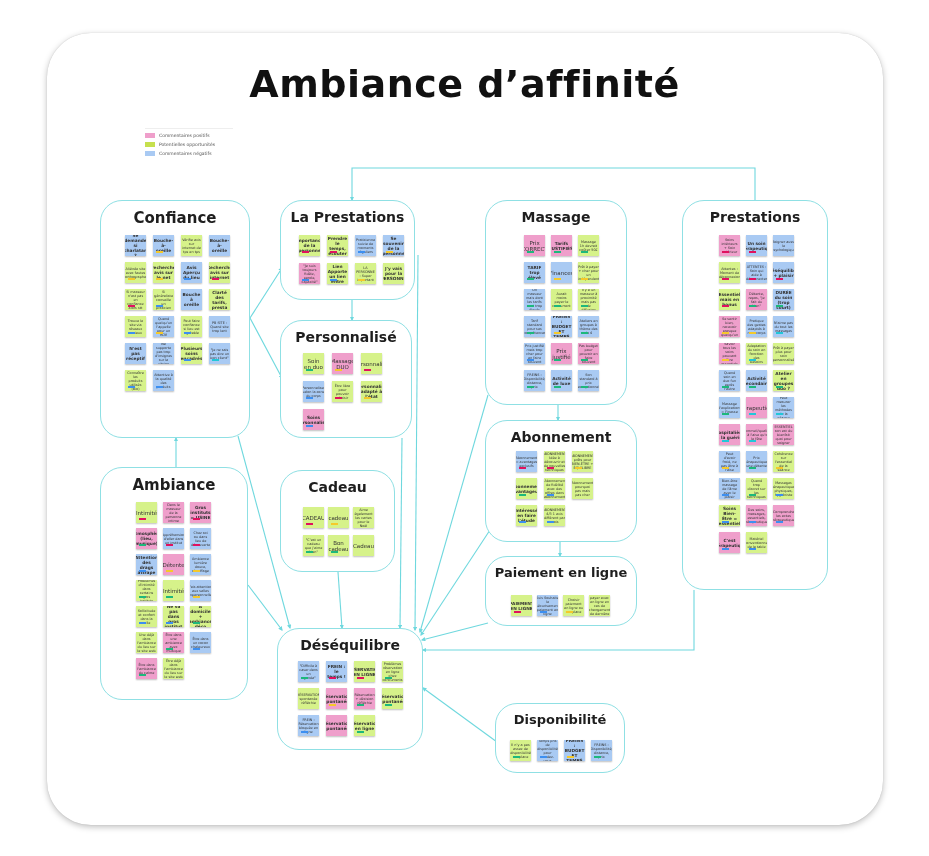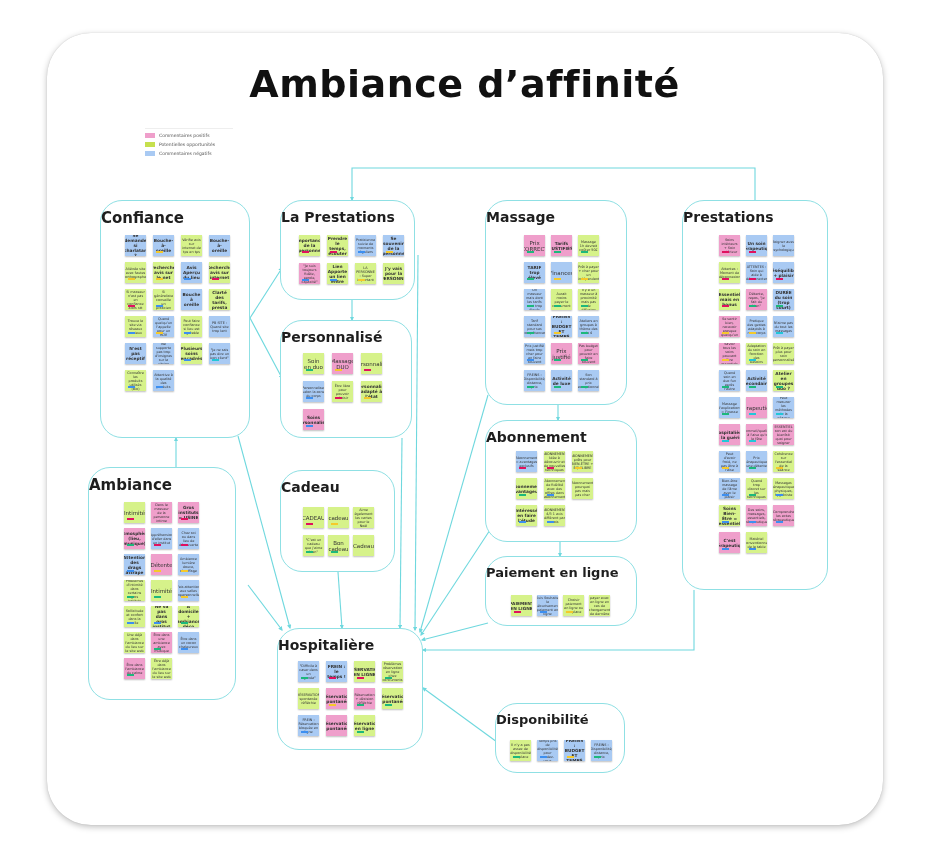--- a/index.html
+++ b/index.html
@@ -17,21 +17,21 @@
   .legend { position: absolute; left: 145px; top: 128px; width: 88px; border-top: 1px solid #eee; padding-top: 2px; }
   .legend-row { display: flex; align-items: center; height: 8px; margin-bottom: 1px; }
   .legend-swatch { width: 10px; height: 5px; margin-right: 4px; }
   .legend-label { font-size: 4.5px; color: #555; white-space: nowrap; }
   svg.connectors { position: absolute; left: 0; top: 0; width: 929px; height: 856px; pointer-events: none; }
   .group {
     position: absolute; border: 1.3px solid #8fe0e4; border-radius: 22px; background: #fff;
     box-sizing: border-box;
   }
   .group-title {
-    font-weight: bold; color: #1e1e1e; margin-top: 8px; white-space: nowrap;
+    text-align: center; font-weight: bold; color: #1e1e1e; margin-top: 8px; white-space: nowrap;
     font-family: "DejaVu Sans", sans-serif;
   }
   .notes { position: absolute; display: grid; }
   .note {
     position: relative; box-sizing: border-box; padding: 2px 1px;
     font-size: 3.4px; line-height: 4px; color: #333; text-align: center;
     display: flex; align-items: center; justify-content: center; overflow: hidden;
     box-shadow: 0 1px 1.5px rgba(0,0,0,0.25);
   }
   .note.pos { background: #ef9fcb; }
@@ -563,21 +563,21 @@
         <span>C'est thérapeutique</span>
         <span class="tag" style="background: rgb(61, 143, 240);"></span>
       </div>
       <div class="note opp">
         <span>Matériel conventionnel de la table</span>
         <span class="tag" style="background: rgb(61, 143, 240);"></span>
       </div>
     </div>
 </div>
 
-<div class="group" style="left:88px;top:467px;width:148px;height:233px;">
+<div class="group" style="left:100px;top:467px;width:148px;height:233px;">
   <div class="group-title" style="font-size:15px">Ambiance</div>
   <div class="notes" id="n-ambiance" style="left:35px;top:34px;grid-template-columns:repeat(3,21px);column-gap:6px;row-gap:5px;grid-auto-rows:21px;">
       <div class="note opp big">
         <span>Intimité</span>
         <span class="tag" style="background: rgb(224, 17, 95);"></span>
       </div>
       <div class="note pos">
         <span>Dans le masseur de la personne intime</span>
       </div>
       <div class="note pos med">
@@ -647,21 +647,21 @@
         <span>Être dans l'ambiance du calme</span>
         <span class="tag" style="background: rgb(29, 184, 124);"></span>
       </div>
       <div class="note opp">
         <span>Être déjà dans l'ambiance du lieu sur le site web</span>
       </div>
     </div>
 </div>
 
 <div class="group" style="left:277px;top:628px;width:146px;height:122px;">
-  <div class="group-title" style="font-size:14px">Hospitalière</div>
+  <div class="group-title" style="font-size:14px">Déséquilibre</div>
   <div class="notes" id="n-reservation" style="left:20px;top:32px;grid-template-columns:repeat(4,21px);column-gap:7px;row-gap:6px;grid-auto-rows:21px;">
       <div class="note neg">
         <span>"Difficile à caser dans un agenda"</span>
         <span class="tag" style="background: rgb(29, 184, 124);"></span>
       </div>
       <div class="note neg med">
         <span>FREIN : le temps !</span>
         <span class="tag" style="background: rgb(224, 17, 95);"></span>
       </div>
       <div class="note opp med">

